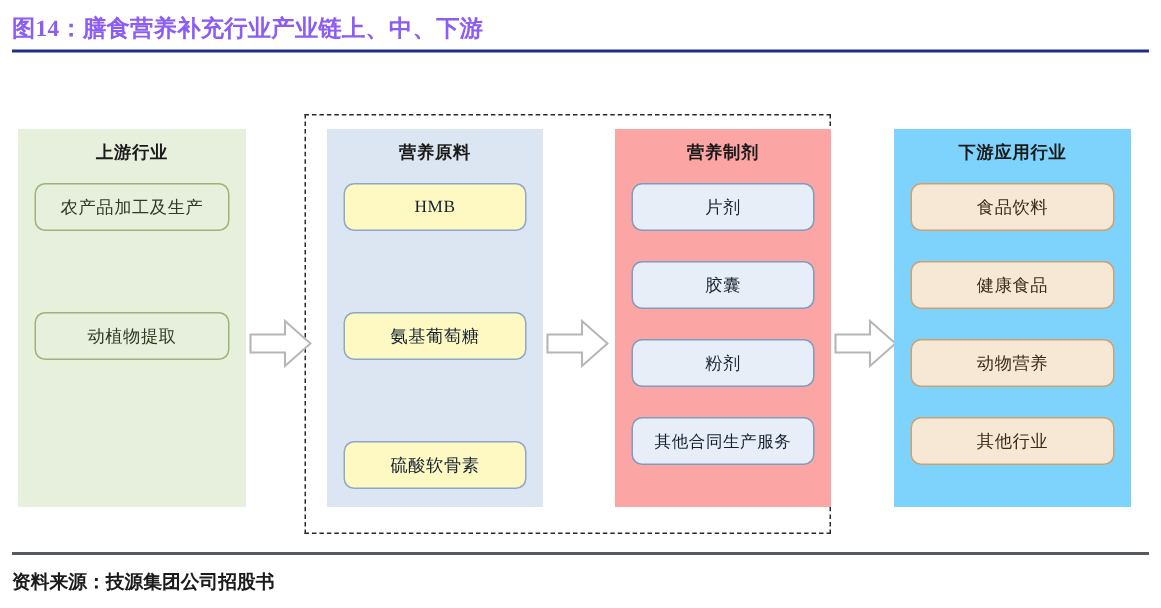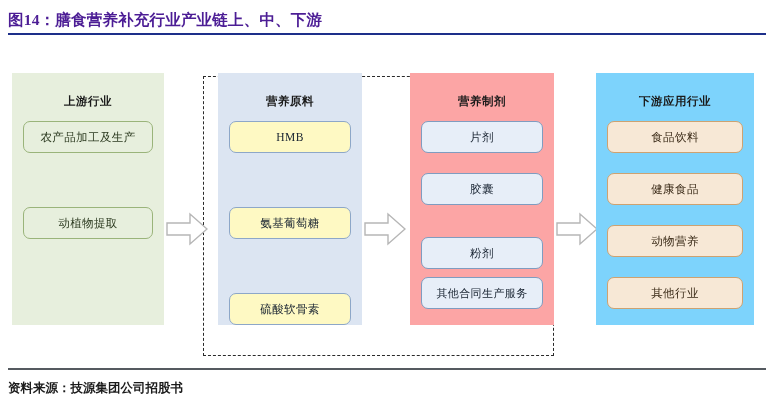--- a/index.html
+++ b/index.html
@@ -12,21 +12,21 @@
   .page { position: relative; width: 774px; height: 405px; background:#fff; }
 
   
   .title-bar {
     position: absolute; left: 8px; top: 10px; width: 758px; height: 26px;
   }
   .title-text {
     font-family: "Liberation Serif", "DejaVu Serif", serif;
     font-weight: bold;
     font-size: 15.5px;
-    color: #4c1d95;
+    color: #8b5cf6;
     letter-spacing: 0.2px;
     white-space: nowrap;
     line-height: 20px;
   }
   .title-rule {
     position: absolute; left: 0; top: 23px; width: 758px; height: 2px;
     background: #1d2f8a;
   }
 
   
@@ -50,23 +50,23 @@
   .dashed-group {
     position: absolute;
     left: 203px; top: 36px; width: 351px; height: 280px;
     border: 1.6px dashed #2a2a2a;
     background: transparent;
   }
 
   
   .panel {
     position: absolute;
-    top: 33px;
+    top: 46px;
     height: 252px;
-    padding-top: 20px;
+    padding-top: 8px;
   }
   .panel-title {
     text-align: center;
     font-size: 11.5px;
     font-weight: bold;
     color: #1a1a1a;
     line-height: 16px;
     height: 18px;
     letter-spacing: 0.5px;
   }
@@ -112,21 +112,21 @@
 
   
   .panel-blue2 { left: 410px; width: 144px; background: #fca5a5; }
   .panel-blue2 .item {
     background: #e7eef8;
     border: 1px solid #7f9cc0;
     color: #16212f;
   }
   .panel-blue2 .i0 { top: 10px; }
   .panel-blue2 .i1 { top: 62px; }
-  .panel-blue2 .i2 { top: 114px; margin-top: 12px; }
+  .panel-blue2 .i2 { top: 114px; }
   .panel-blue2 .i3 { top: 166px; text-align: right; }
   .panel-blue2 .i3 { font-size: 11px; }
 
   
   .panel-orange { left: 596px; width: 158px; background: #7dd3fc; }
   .panel-orange .item {
     background: #f7e8d6;
     border: 1px solid #cda271;
     color: #3a2a17;
   }

